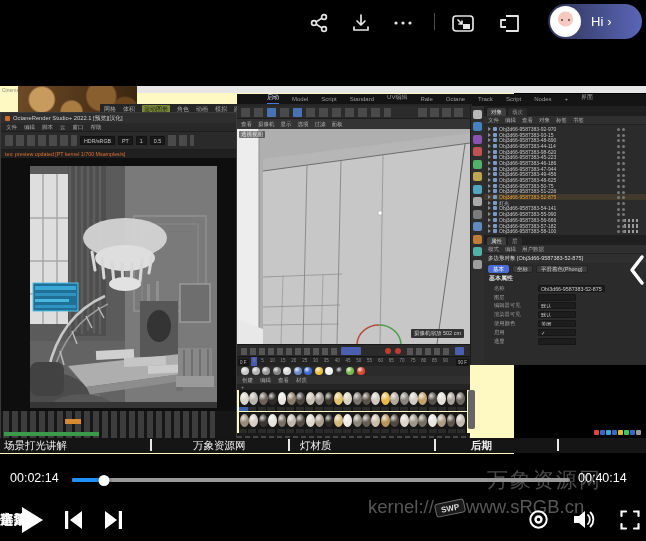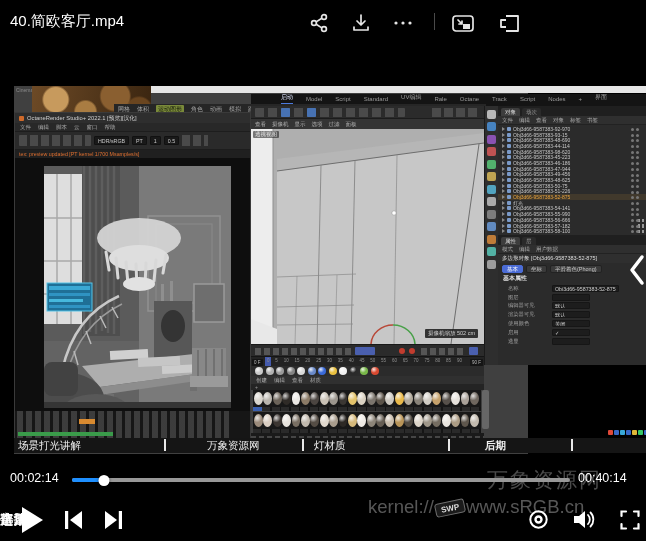--- a/index.html
+++ b/index.html
@@ -15,21 +15,21 @@
   #avatarpill{position:absolute;left:548px;top:4px;width:94px;height:35px;border-radius:18px;
     background:linear-gradient(90deg,#2e3354,#5a66b8);display:flex;align-items:center;}
   .avcircle{width:31px;height:31px;margin-left:2px;border-radius:50%;
     background:radial-gradient(circle at 50% 42%,#f6c9c0 0 7px,#ffffff 8px 60%,#dfe4f2 100%);position:relative;}
   .avcircle::before,.avcircle::after{content:"";position:absolute;top:13px;width:2px;height:2px;border-radius:50%;background:#5a4440;}
   .avcircle::before{left:11px}.avcircle::after{left:18px}
   .avtext{color:#fff;font-size:13px;margin-left:10px;}
   .avarrow{color:#fff;font-size:13px;margin-left:4px;}
 
   
-  #video{position:absolute;left:14px;top:86px;width:514px;height:368px;background:#404040;}
+  #video{position:absolute;left:0;top:86px;width:514px;height:368px;background:#fef9c3;}
   .hint{position:absolute;left:2px;top:1px;font-size:5px;color:#8a8a8a;}
   .whitestrip{position:absolute;left:133px;top:0;width:513px;height:7px;background:#e6e6e6;}
   .brownthumb{position:absolute;left:18px;top:0;width:119px;height:34px;
     background:radial-gradient(circle at 20% 40%,#c79a5d 0 12px,transparent 14px),
                radial-gradient(circle at 45% 75%,#a97c42 0 10px,transparent 12px),
                radial-gradient(circle at 70% 30%,#8a5f30 0 14px,transparent 16px),
                radial-gradient(circle at 90% 70%,#6a451f 0 12px,transparent 14px),
                linear-gradient(100deg,#6d4a26,#3a2510);}
   
   #tabrow{position:absolute;left:237px;top:8px;width:409px;height:12px;background:#141414;
@@ -181,21 +181,20 @@
   .cico{position:absolute;z-index:2;}
   .cico svg{display:block;}
   #drawer{position:absolute;left:628px;top:253px;z-index:12;}
 </style>
 </head>
 <body>
 
 <div id="stage">
 
   <header id="topbar">
-    <span class="vtitle">40.简欧客厅.mp4</span>
 
     <span class="tico" style="left:308px">
       <svg viewBox="0 0 22 22" fill="none" stroke="#e6e6e6" stroke-width="1.7">
         <circle cx="16" cy="5" r="2.4"></circle>
           <circle cx="6" cy="11" r="2.4"></circle>
           <circle cx="16" cy="17" r="2.4"></circle>
         <path d="M8.2 9.9 13.8 6.2 M8.2 12.2 13.8 15.9"></path>
       </svg>
     </span>
     <span class="tico" style="left:350px">
@@ -216,20 +215,25 @@
         <rect x="3" y="4" width="20" height="15" rx="3"></rect>
         <path d="M8 8l4 4 M12 9v3h-3" stroke-linecap="round"></path>
         <rect x="13" y="12" width="7" height="5" fill="#e6e6e6" stroke="none"></rect>
       </svg>
     </span>
     <span class="tico" style="left:497px;width:24px">
       <svg viewBox="0 0 24 22" fill="none" stroke="#e6e6e6" stroke-width="1.8" stroke-linejoin="round">
         <path d="M9 4h12v15H9 M9 8H4v7h5"></path>
       </svg>
     </span>
+    <div id="avatarpill">
+      <span class="avcircle"></span>
+      <span class="avtext">Hi</span>
+      <span class="avarrow">›</span>
+    </div>
   </header>
 
   <div id="video">
     <span class="hint">Cinema 4D 2023</span>
     <div class="whitestrip"></div>
     <div class="brownthumb"></div>
 
     <div id="tabrow">
 
     <span class="ltab on">启动</span>

